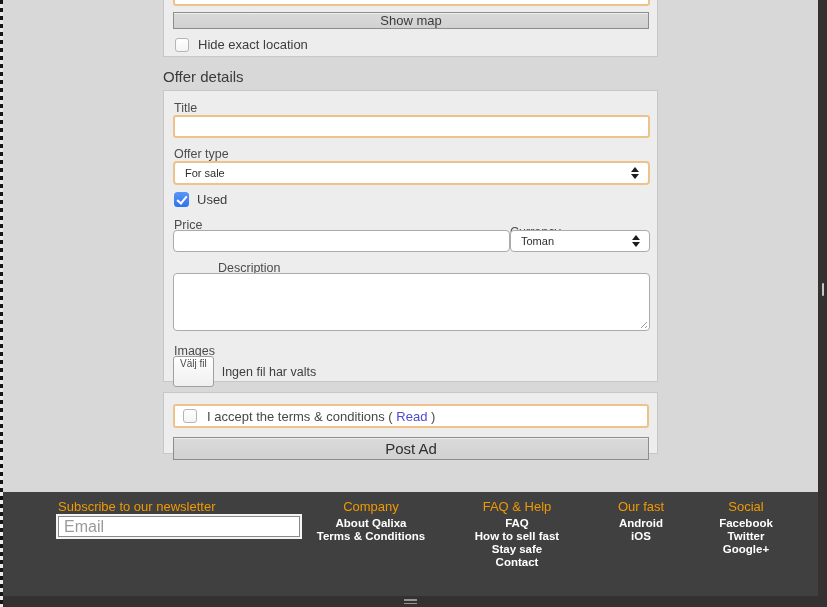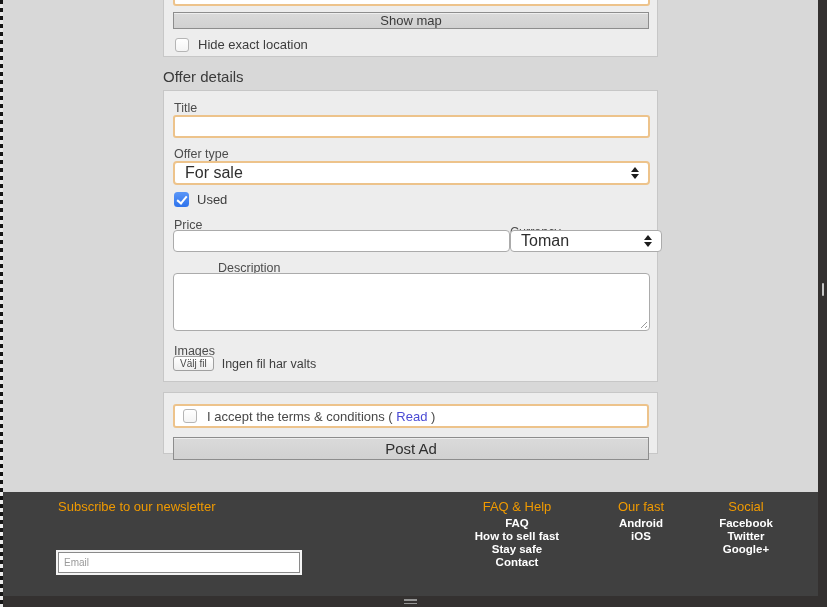--- a/index.html
+++ b/index.html
@@ -21,21 +21,21 @@
   #panel-submit   { top:392px; height:62px; }
 
   .form-label { position:absolute; font-size:12.5px; color:#4c4c4c; }
   .section-heading { position:absolute; left:163px; top:68px; font-size:15px; color:#3a3a3a; }
 
   .text-input { position:absolute; background:#fff; border:1px solid #ababab; border-radius:4px;
     font-size:13px; color:#333; padding:0 8px; outline:none; }
   .hl { border:2px solid #edc38b; border-radius:3px; }
 
   .select-box { position:absolute; background:#fff; border:1px solid #ababab; border-radius:4px;
-    font-size:16px; color:#2e2e2e; display:flex; align-items:center; padding:0 10px; cursor:default; }
+    font-size:11px; color:#2e2e2e; display:flex; align-items:center; padding:0 10px; cursor:default; }
   .select-box.hl { border:2px solid #edc38b; border-radius:4px; }
   .sel-arrows { position:absolute; right:8px; top:50%; transform:translateY(-50%); width:9px; height:12px; }
   .sel-arrows i { position:absolute; left:0; width:0; height:0; border-left:4.5px solid transparent; border-right:4.5px solid transparent; }
   .sel-arrows i.up { top:0; border-bottom:5px solid #1d1d1d; }
   .sel-arrows i.dn { bottom:0; border-top:5px solid #1d1d1d; }
 
   .gray-btn { position:absolute; left:9px; right:8px; height:22px; text-align:center;
     background:linear-gradient(#dadada,#d1d1d1); border:1px solid #8d8d8d;
     box-shadow:inset 0 1px 0 rgba(255,255,255,.55);
     font-size:13px; color:#3a3a3a; display:flex; align-items:center; justify-content:center; cursor:pointer; }
@@ -49,34 +49,34 @@
 
   .check-row { position:absolute; display:flex; align-items:center; gap:9px; font-size:13px; color:#3d3d3d; }
 
   .textarea-wrap { position:absolute; background:#fff; border:1px solid #ababab; border-radius:4px; }
   .resize-grip { position:absolute; right:2px; bottom:2px; width:9px; height:9px;
     background:repeating-linear-gradient(135deg,transparent 0 2px,#9a9a9a 2px 3px);
     clip-path:polygon(100% 0,100% 100%,0 100%); }
 
   .file-row { position:absolute; display:flex; align-items:center; gap:8px; }
   .file-btn { font-size:10px; color:#4a4a4a; background:linear-gradient(#ffffff,#efefef);
-    border:1px solid #a0a0a0; border-radius:3px; padding:1px 6px 2px; height:15px; line-height:11px; cursor:pointer; }
+    border:1px solid #a0a0a0; border-radius:3px; padding:1px 6px 2px; height:31px; line-height:11px; cursor:pointer; }
   .file-status { font-size:12.5px; color:#3e3e3e; }
 
   .terms-box { position:absolute; left:9px; right:8px; top:11px; height:24px; background:#fff;
     border:2px solid #edc38b; border-radius:3px; display:flex; align-items:center; gap:10px;
     padding:0 8px; font-size:13px; color:#474747; }
   .read-link { color:#4a4ad4; text-decoration:none; cursor:pointer; }
   .post-ad { top:44px; height:23px; font-size:15px; color:#2f2f2f; }
 
   
   #footer { position:absolute; left:0; top:492px; width:818px; height:104px; background:#404040; }
   .nl-heading { position:absolute; left:58px; top:7px; font-size:13px; color:#f09a00; }
   .nl-email { position:absolute; left:58px; top:24px; width:242px; height:21px; background:#fff;
-    border:1px solid #8a8a8a; box-shadow:0 0 0 2px #f4f4f4; font-size:10px; color:#333; padding:0 5px; outline:none;margin-top:36px; }
+    border:1px solid #8a8a8a; box-shadow:0 0 0 2px #f4f4f4; font-size:16px; color:#333; padding:0 5px; outline:none; }
   .nl-email::placeholder { color:#9a9a9a; }
   .nl-subscribe { position:absolute; left:58px; top:48px; width:242px; height:23px;
     background:linear-gradient(#d7d7d7,#cecece); border:1px solid #9b9b9b;
     box-shadow:0 1px 0 rgba(255,255,255,.3); font-size:14px; color:#1f1f1f;
     display:flex; align-items:center; justify-content:center; cursor:pointer; }
   .f-col { position:absolute; top:7px; width:130px; text-align:center; }
   .f-col .f-head { font-size:13px; color:#f09a00; margin-bottom:3px; }
   .f-col .f-link { display:block; font-size:11.5px; font-weight:700; color:#ffffff; line-height:13px; text-decoration:none; cursor:pointer; }
   #col-company { left:306px; } #col-faq { left:452px; } #col-apps { left:576px; } #col-social { left:681px; }
 
@@ -115,21 +115,21 @@
 
     <div class="check-row" style="left:10px; top:101px;gap:8px;">
       <span class="cb-checked"></span>
       <span>Used</span>
     </div>
 
     <div class="form-label" style="left:10px; top:127px;">Price</div>
     <input class="text-input" style="left: 9px; width: 337px; top: 139px; height: 22px;">
 
     <div class="form-label" style="left:346px; top:134px;text-align:center;">Currency</div>
-    <div class="select-box" style="left:346px; width:152px; top:139px; height:22px;">
+    <div class="select-box" style="left:346px; width:140px; top:139px; height:22px;">
       <span>Toman</span>
       <span class="sel-arrows">
           <i class="up"></i>
           <i class="dn"></i>
         </span>
     </div>
 
     <div class="form-label" style="left:10px; top:170px;margin-left:44px;">Description</div>
     <div class="textarea-wrap" style="left:9px; width:477px; top:182px; height:58px;">
       <span class="resize-grip"></span>
@@ -151,20 +151,25 @@
         <span>)</span>
       </span>
     </div>
     <div class="gray-btn post-ad">Post Ad</div>
   </div>
 
   <div id="footer">
     <div class="nl-heading">Subscribe to our newsletter</div>
     <input class="nl-email" placeholder="Email" style="">
 
+    <div class="f-col" id="col-company">
+      <div class="f-head">Company</div>
+      <a class="f-link">About Qalixa</a>
+      <a class="f-link">Terms &amp; Conditions</a>
+    </div>
 
     <div class="f-col" id="col-faq">
       <div class="f-head">FAQ &amp; Help</div>
       <a class="f-link">FAQ</a>
       <a class="f-link">How to sell fast</a>
       <a class="f-link">Stay safe</a>
       <a class="f-link">Contact</a>
     </div>
 
     <div class="f-col" id="col-apps">

